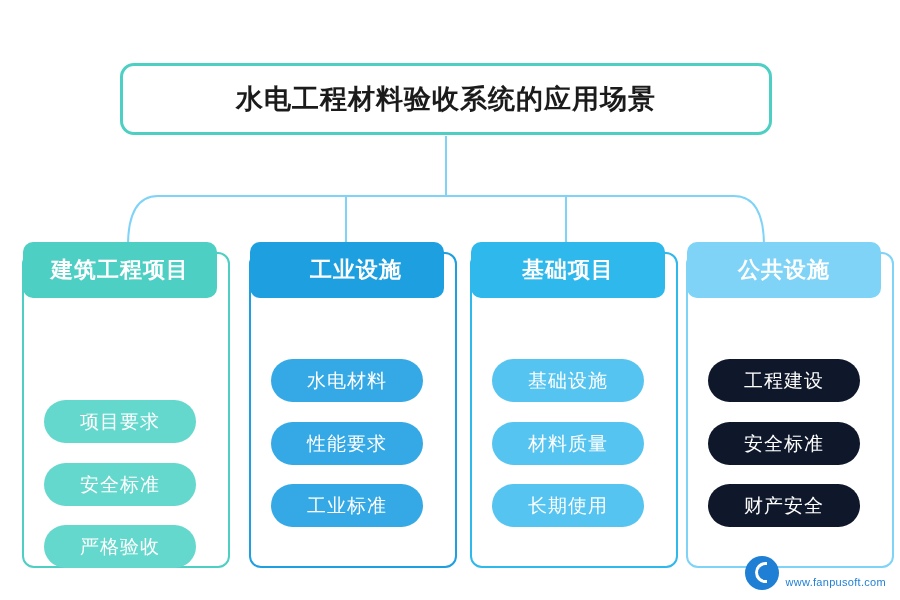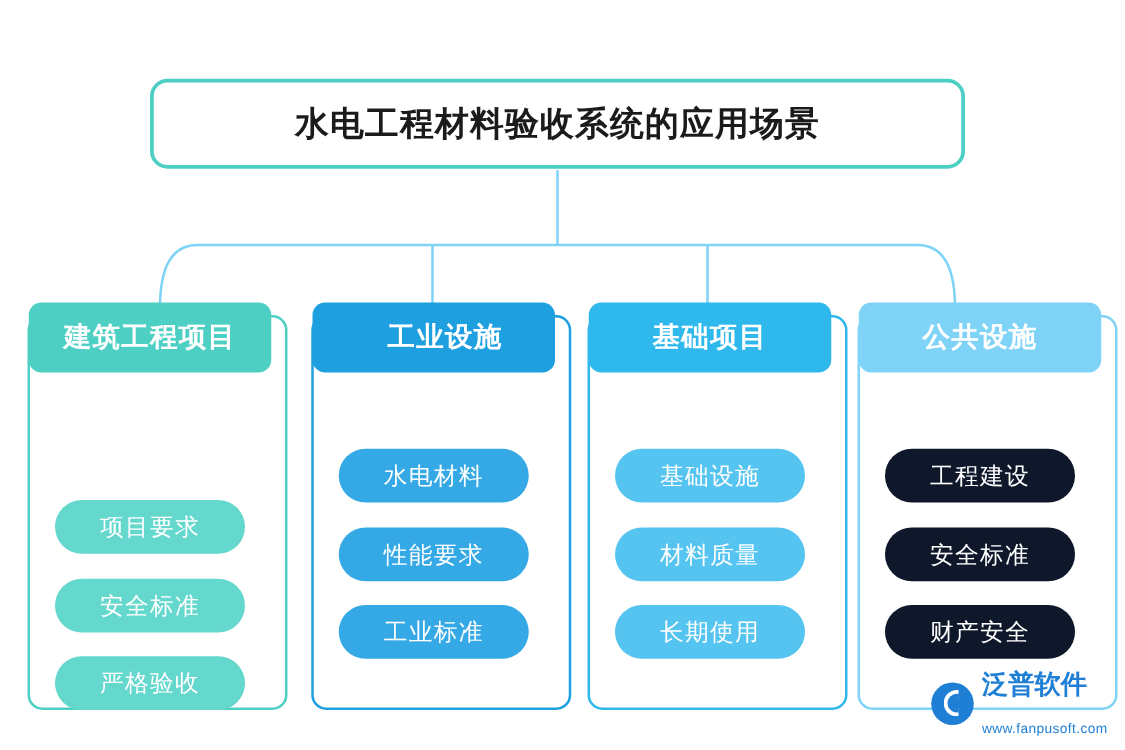--- a/index.html
+++ b/index.html
@@ -202,18 +202,17 @@
   <div class="column col-3">
     <div class="col-header hdr-3">公共设施</div>
     <div class="pill pill-0 p-c3">工程建设</div>
     <div class="pill pill-1 p-c3">安全标准</div>
     <div class="pill pill-2 p-c3">财产安全</div>
   </div>
 
   <div class="logo">
     <div class="logo-mark"></div>
     <div class="logo-txt">
-      <span class="logo-name">泛普软件</span>
       <span class="logo-url">www.fanpusoft.com</span>
     </div>
   </div>
 
 </div>
 
 </body></html>

